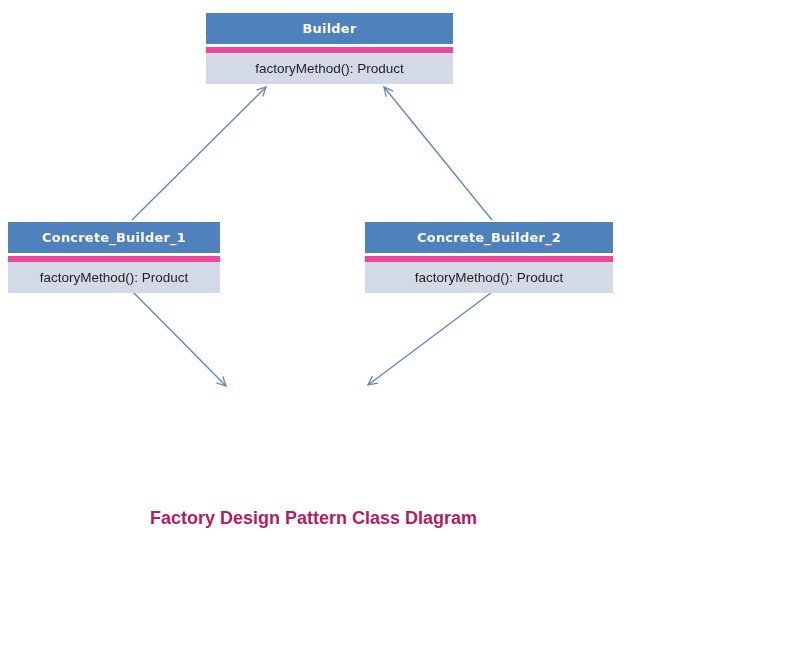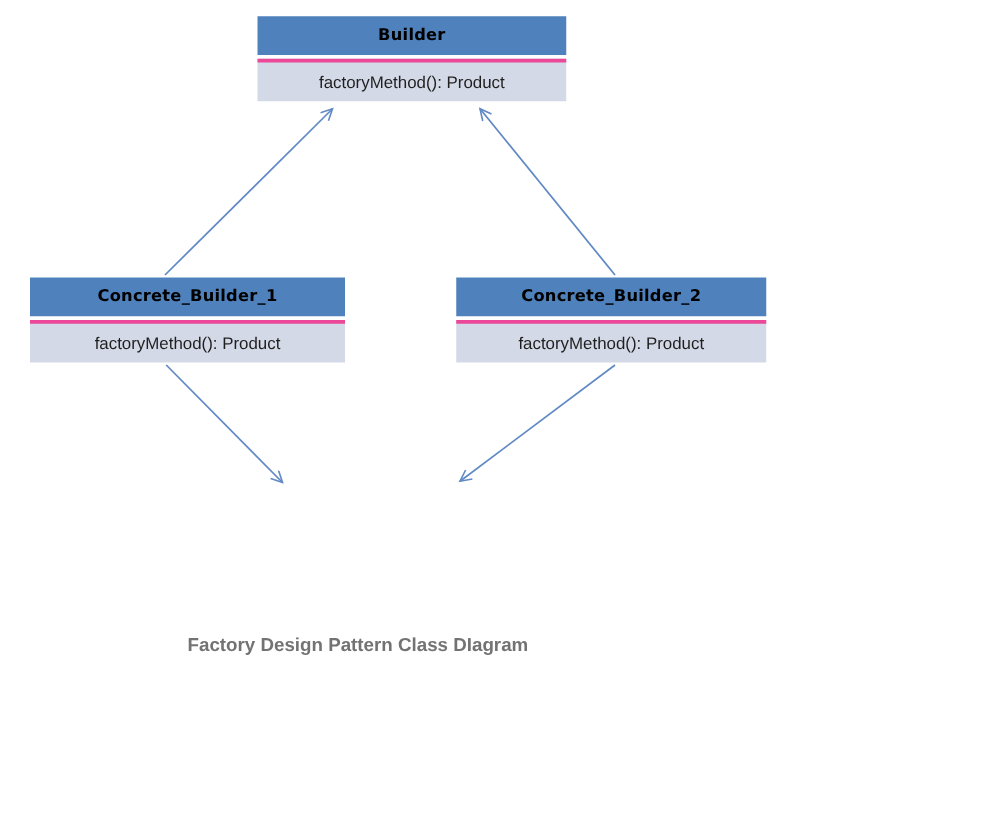--- a/index.html
+++ b/index.html
@@ -13,60 +13,60 @@
     height: 661px;
     background: #ffffff;
     overflow: hidden;
     font-family: "Liberation Sans", sans-serif;
   }
   .class-box {
     position: absolute;
   }
   .class-header {
     background: #4F81BD;
-    color: #000000;
+    color: #ffffff;
     font-family: "DejaVu Sans", sans-serif;
     font-weight: bold;
     font-size: 13px;
     text-align: center;
     height: 31px;
     line-height: 31px;
     letter-spacing: 0.2px;
   }
   .class-member {
     background: #D3D9E6;
-    border-top: 3px solid #ec4899;
+    border-top: 6px solid #ec4899;
     color: #1f1f1f;
     font-family: "Liberation Sans", sans-serif;
     font-size: 13.5px;
     text-align: center;
     height: 31px;
     line-height: 31px;
     margin-top: 3px;
   }
   #box-builder  { left: 206px; top: 13px;  width: 247px; }
-  #box-cb1      { left: 24px;  top: 222px; width: 252px; }
+  #box-cb1      { left: 8px;  top: 222px; width: 212px; }
   #box-cb2      { left: 365px; top: 222px; width: 248px; }
   #box-product  { left: 180px; top: 389px; width: 250px; }
 
   #arrow-layer {
     position: absolute;
     left: 0; top: 0;
     width: 790px; height: 661px;
     pointer-events: none;
   }
   #diagram-title {
     position: absolute;
     left: 150px;
     top: 508px;
     width: 340px;
-    color: #737373;
+    color: #be185d;
     font-family: "Liberation Sans", sans-serif;
     font-weight: bold;
-    font-size: 15px;
+    font-size: 18px;
     white-space: nowrap;
   }
 </style>
 </head>
 <body>
 
 <div id="canvas">
 
   <svg id="arrow-layer" viewBox="0 0 790 661" xmlns="http://www.w3.org/2000/svg">
     <defs>

